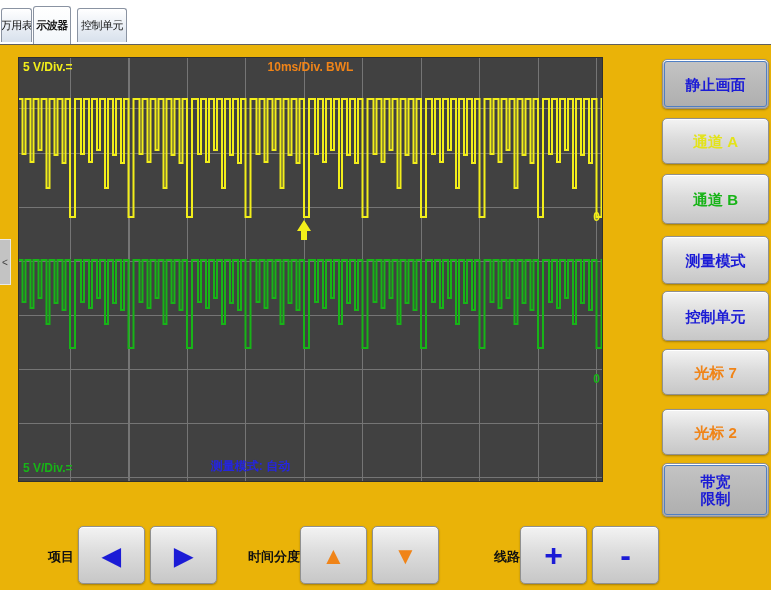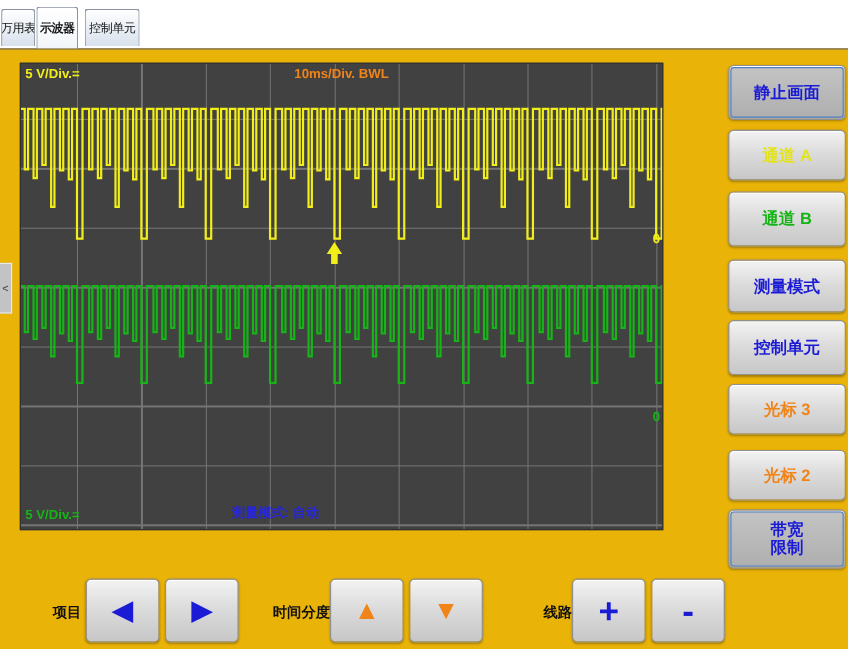--- a/index.html
+++ b/index.html
@@ -106,21 +106,21 @@
 
   <div class="left-handle">
     <span>&lt;</span>
   </div>
 
   <div class="btn rbtn selected c-blue" style="top:14px;height:50px;">静止画面</div>
   <div class="btn rbtn c-yellow" style="top:73px;height:46px;">通道 A</div>
   <div class="btn rbtn c-blue" style="top:191px;height:48px;">测量模式</div>
   <div class="btn rbtn c-green" style="top:129px;height:50px;">通道 B</div>
   <div class="btn rbtn c-blue" style="top:246px;height:50px;">控制单元</div>
-  <div class="btn rbtn c-orange" style="top:304px;height:46px;">光标 3</div>
+  <div class="btn rbtn c-orange" style="top:304px;height:46px;">光标 7</div>
   <div class="btn rbtn c-orange" style="top:364px;height:46px;">光标 2</div>
   <div class="btn rbtn selected c-blue" style="top:418px;height:54px;">
     <div>带宽</div>
     <div>限制</div>
   </div>
 
   <div class="ctrl-label" style="left:48px;">项目</div>
   <div class="btn bbtn" style="left:78px;">
     <span class="glyph-tri c-blue">◀</span>
   </div>

